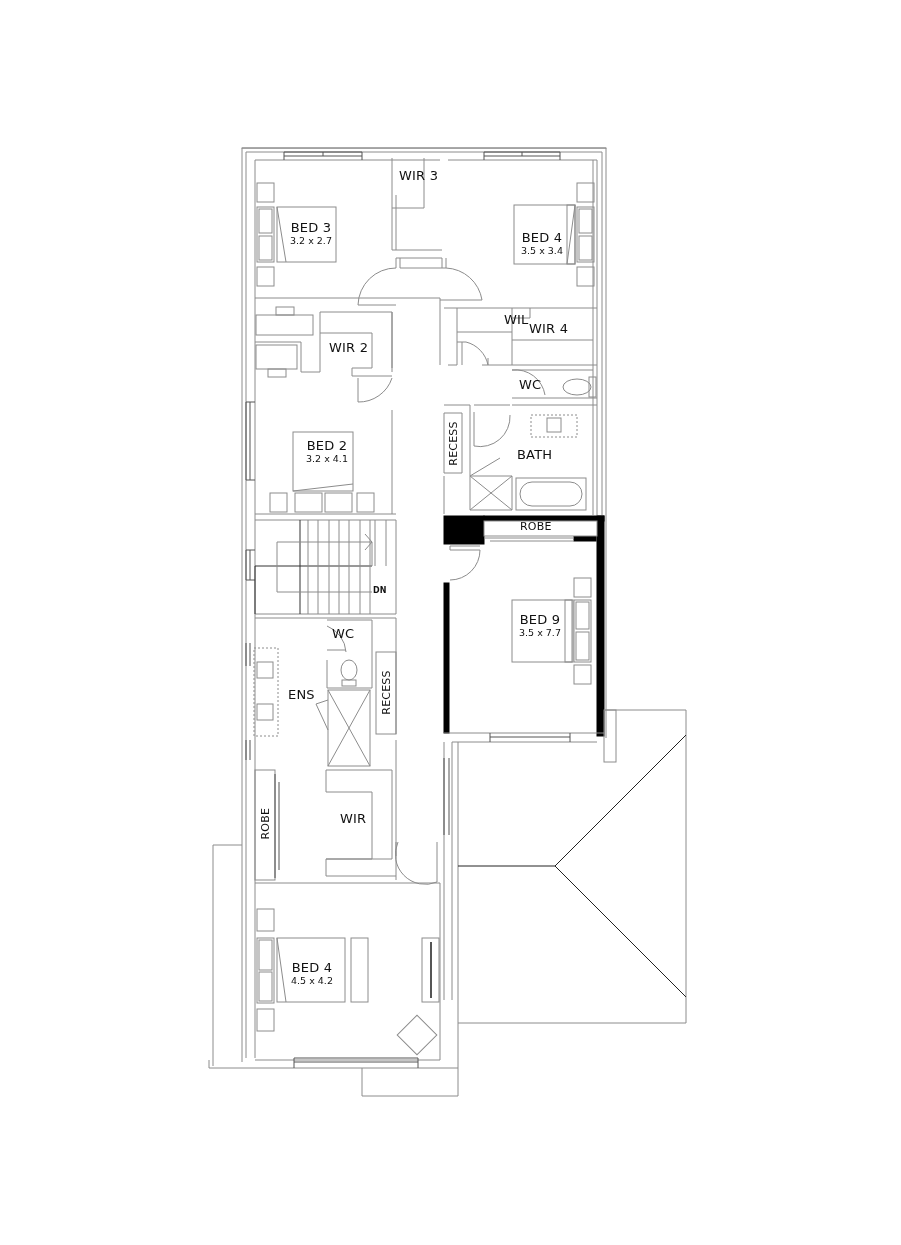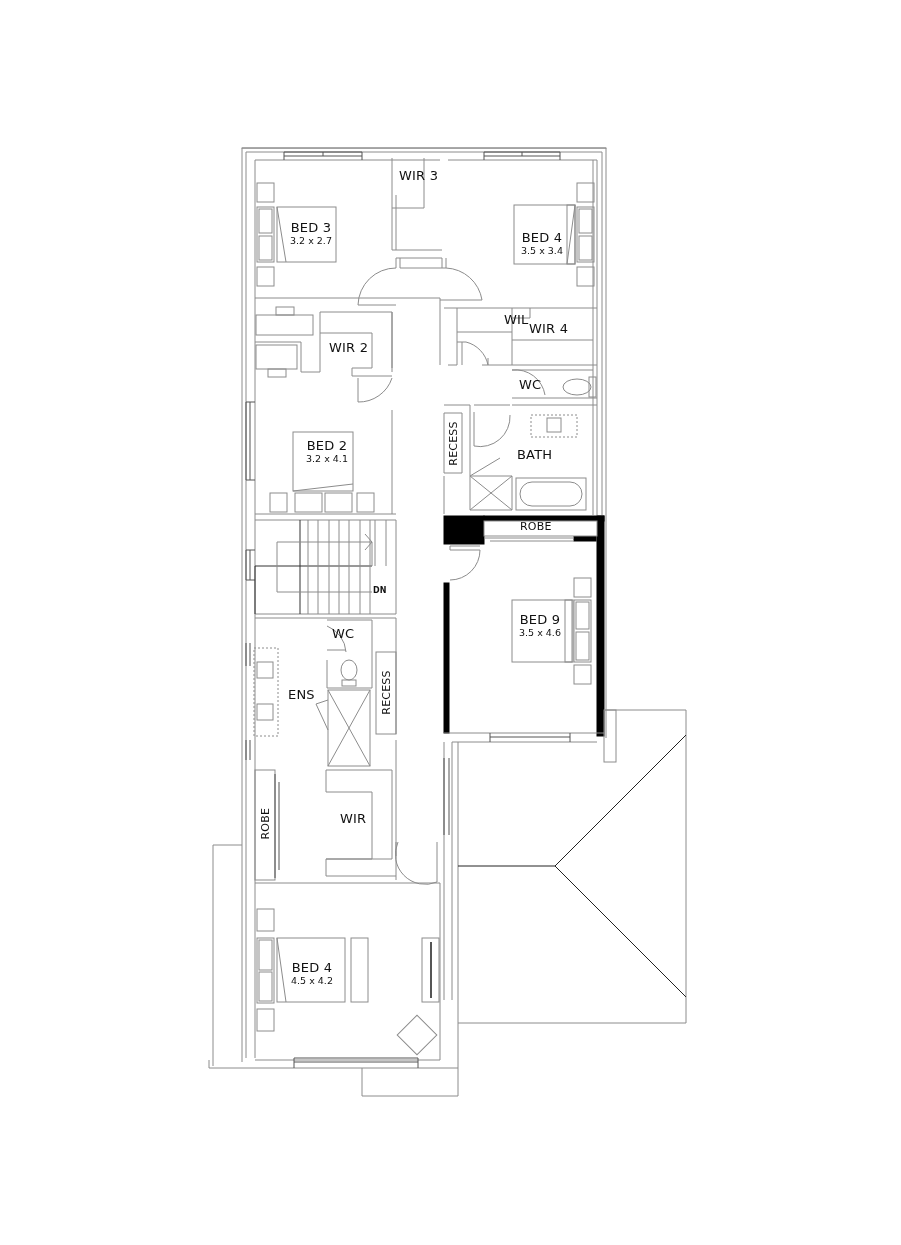--- a/index.html
+++ b/index.html
@@ -241,21 +241,21 @@
 <div class="room" style="left:512px;top:230px;width:60px;">
   <div class="lbl room-name" style="position:static;">BED 4</div>
   <div class="lbl room-dim" style="position:static;">3.5 x 3.4</div>
 </div>
 <div class="room" style="left:293px;top:438px;width:68px;">
   <div class="lbl room-name" style="position:static;">BED 2</div>
   <div class="lbl room-dim" style="position:static;">3.2 x 4.1</div>
 </div>
 <div class="room" style="left:510px;top:612px;width:60px;">
   <div class="lbl room-name" style="position:static;">BED 9</div>
-  <div class="lbl room-dim" style="position:static;">3.5 x 4.6</div>
+  <div class="lbl room-dim" style="position:static;">3.5 x 7.7</div>
 </div>
 <div class="room" style="left:282px;top:960px;width:60px;">
   <div class="lbl room-name" style="position:static;">BED 4</div>
   <div class="lbl room-dim" style="position:static;">4.5 x 4.2</div>
 </div>
 
 <div class="lbl room-name" style="left:399px;top:168px;">WIR 3</div>
 <div class="lbl room-name" style="left:329px;top:340px;">WIR 2</div>
 <div class="lbl room-name" style="left:480px;top:312px;margin-left:24px;">WIL</div>
 <div class="lbl room-name" style="left:529px;top:321px;">WIR 4</div>

